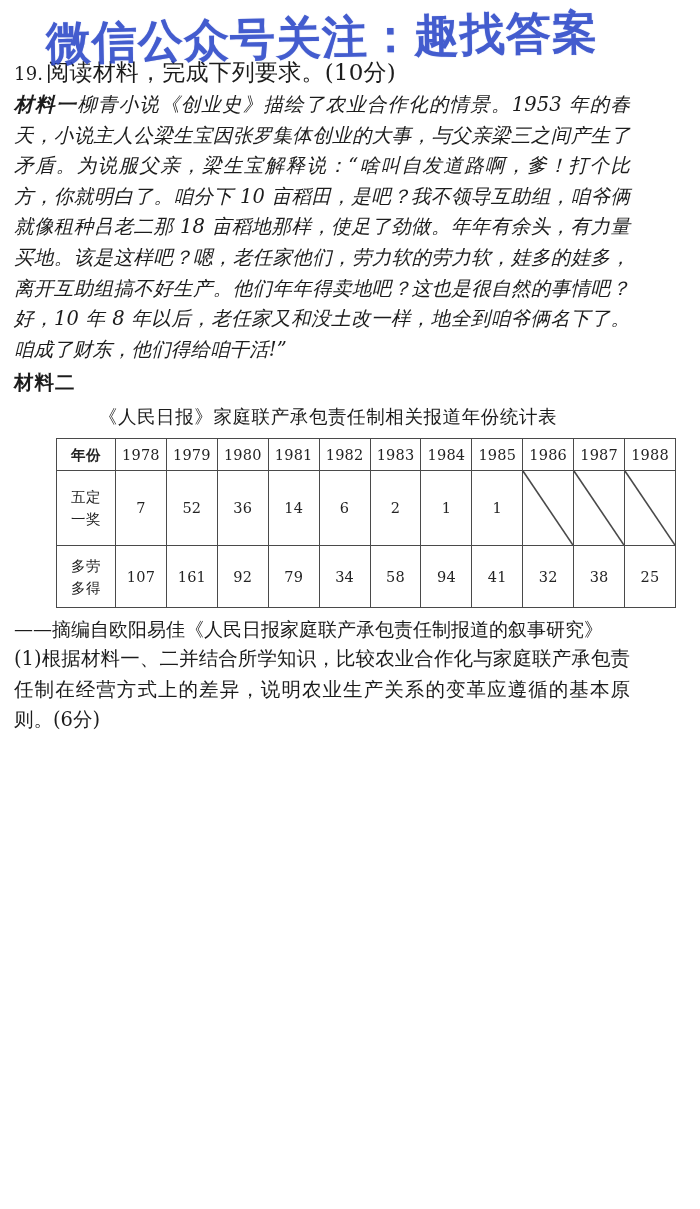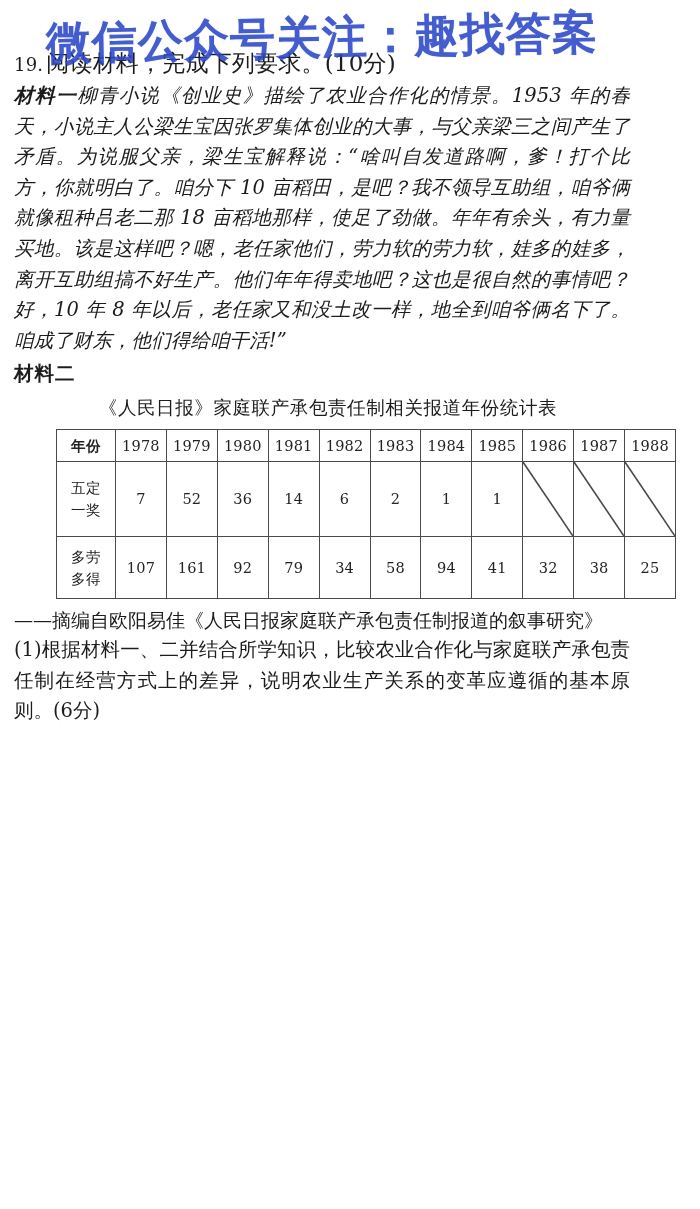--- a/index.html
+++ b/index.html
@@ -15,21 +15,21 @@
     font-family: "DejaVu Serif", "Liberation Serif", serif;
     color: #1c1c1c;
     -webkit-font-smoothing: antialiased;
   }
 
   .page {
     position: relative;
     width: 648px;
     height: 1209px;
     box-sizing: border-box;
-    padding: 9px 18px 0 14px;
+    padding: 18px 18px 0 14px;
   }
 
   
   .q-head {
     display: flex;
     align-items: baseline;
     font-size: 19.5px;
     line-height: 28px;
     letter-spacing: 0.2px;
     margin: 0 0 2px 0;

